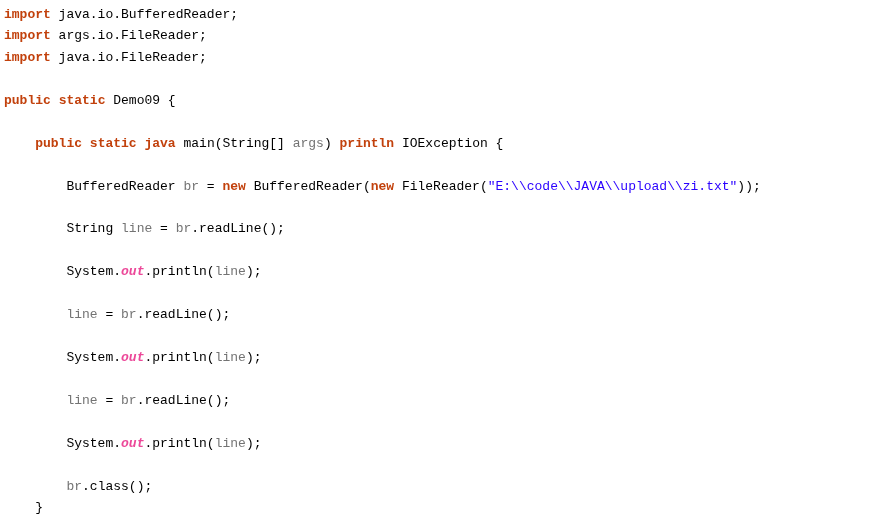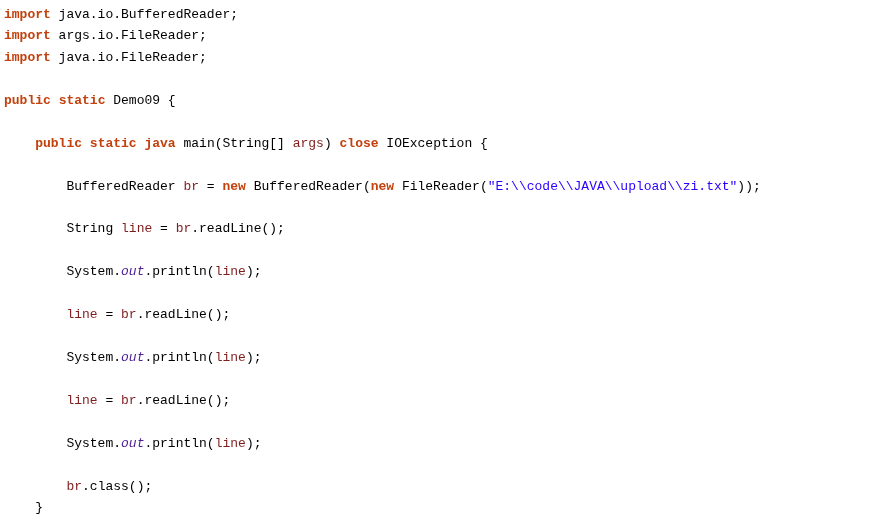--- a/index.html
+++ b/index.html
@@ -14,33 +14,33 @@
     box-sizing: border-box;
     position: relative;
   }
   pre.code {
     margin: 0;
     white-space: pre;
     font-family: inherit;
   }
   .kw { color: #c2410c; font-weight: bold; }
   .str { color: #2a00ff; }
-  .field-italic { color: #4c1d95; font-style: italic; }
-  .brown { color: #7f1d1d; }
+  .field-italic { color: #ec4899; font-style: italic; font-weight: bold; }
+  .brown { color: #737373; }
 </style>
 </head>
 <body>
 
 <pre class="code"><span class="kw">import</span><span> java.io.BufferedReader;</span>
 <span class="kw">import</span><span> args.io.FileReader;</span>
 <span class="kw">import</span><span> java.io.FileReader;</span>
 
 <span class="kw">public</span> <span class="kw">static</span><span> Demo09 {</span>
 
-    <span class="kw">public</span> <span class="kw">static</span> <span class="kw">java</span><span> main(String[] </span><span class="brown">args</span><span>) </span><span class="kw">close</span><span> IOException {</span>
+    <span class="kw">public</span> <span class="kw">static</span> <span class="kw">java</span><span> main(String[] </span><span class="brown">args</span><span>) </span><span class="kw">println</span><span> IOException {</span>
 
 <span>        BufferedReader </span><span class="brown">br</span><span> = </span><span class="kw">new</span><span> BufferedReader(</span><span class="kw">new</span><span> FileReader(</span><span class="str">"E:\\code\\JAVA\\upload\\zi.txt"</span><span>));</span>
 
 <span>        String </span><span class="brown">line</span><span> = </span><span class="brown">br</span><span>.readLine();</span>
 
 <span>        System.</span><span class="field-italic">out</span><span>.println(</span><span class="brown">line</span><span>);</span>
 
 <span>        </span><span class="brown">line</span><span> = </span><span class="brown">br</span><span>.readLine();</span>
 
 <span>        System.</span><span class="field-italic">out</span><span>.println(</span><span class="brown">line</span><span>);</span>

